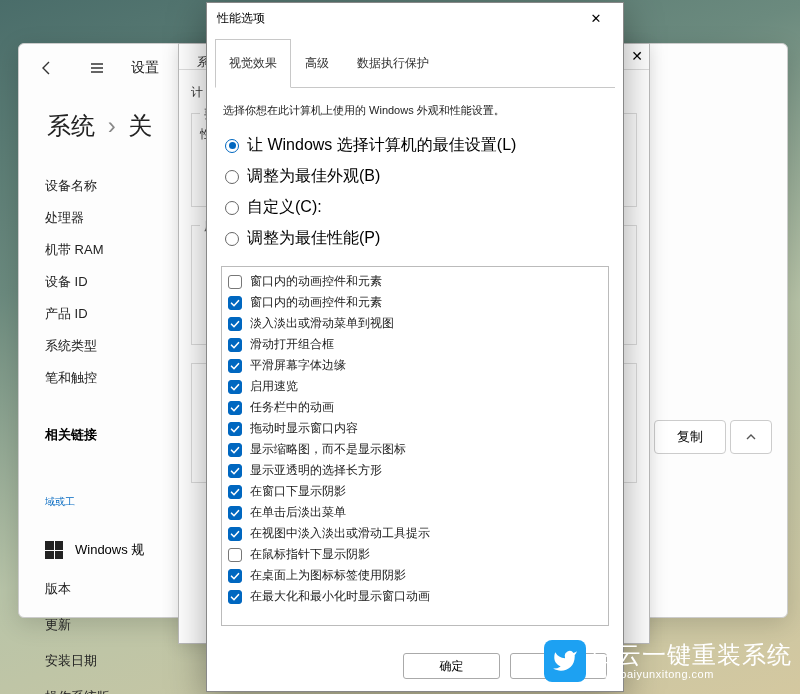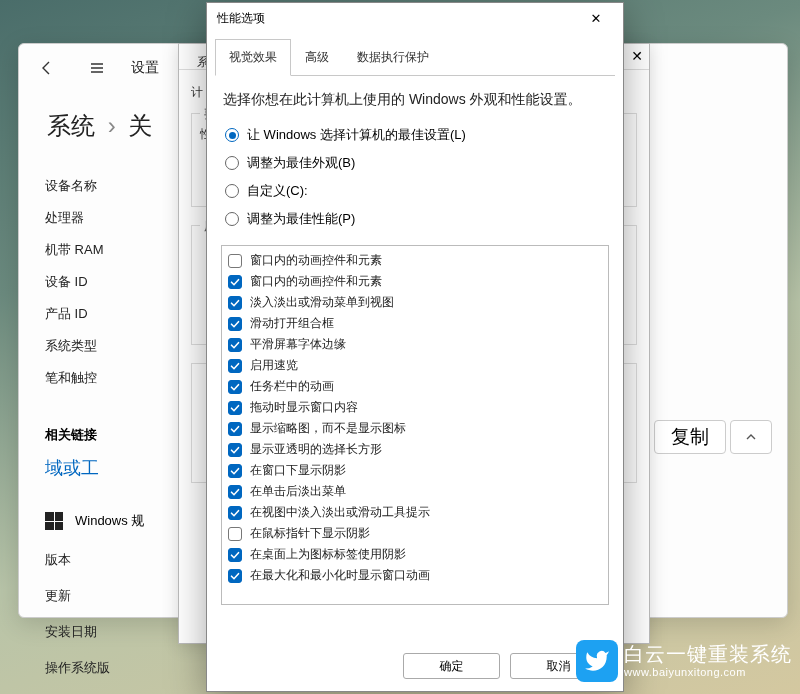--- a/index.html
+++ b/index.html
@@ -8,69 +8,69 @@
 
 .settings-win { position:absolute; left:18px; top:43px; width:770px; height:575px; background:#fdfdfd; border:1px solid #ccc; border-radius:6px; box-shadow:0 6px 24px rgba(0,0,0,.15); }
 .settings-header { display:flex; align-items:center; height:48px; padding:0 12px; gap:18px; }
 .icon-btn { width:32px; height:32px; display:flex; align-items:center; justify-content:center; font-size:16px; color:#333; }
 .settings-title { font-size:14px; color:#222; }
 .crumb { font-size:24px; color:#222; padding:18px 0 14px 2px; }
 .crumb .sep { color:#888; padding:0 6px; }
 .spec-list { margin-top:14px;}
 .spec-item { font-size:13px; color:#222; padding:7px 0; }
 .rel-head { font-size:13px; font-weight:600; margin-top:24px; padding:8px 0; }
-.rel-link { color:#0067c0; font-size:18px; display:inline-block; padding:4px 0;}
+.rel-link { color:#0067c0; font-size:10px; display:inline-block; padding:4px 0;margin-top:39px;}
 .win-spec { margin-top:28px; display:flex; align-items:center; gap:12px; font-size:13px;}
 .win-logo { width:18px; height:18px; display:grid; grid-template:1fr 1fr/1fr 1fr; gap:1px;}
 .win-logo span{background:#222;}
 .spec2-item { font-size:13px; color:#222; padding:7px 0; margin-top:4px;}
 
 
 .mid-win { position:absolute; left:178px; top:43px; width:472px; height:601px; background:#fff; border:1px solid #bbb; box-shadow:0 4px 16px rgba(0,0,0,.12);}
 .mid-tabs { height:26px; border-bottom:1px solid #ddd; padding:6px 8px 0 8px; font-size:12px;}
 .mid-tab { display:inline-block; padding:4px 10px; color:#333;}
 .mid-body { padding:10px 12px; font-size:12px; color:#333;}
 .mid-section { border:1px solid #ddd; height:94px; margin-top:8px; padding:8px; position:relative;}
 .mid-label { position:absolute; top:-8px; left:8px; background:#fff; padding:0 4px; font-size:12px;}
 .mid-close { position:absolute; right:6px; top:4px; font-size:14px; font-family:sans-serif;}
 .mid-row { padding:4px 0;}
 .mid-minmax { position:absolute; top:4px; right:30px; display:flex; gap:18px; font-size:12px;}
 
 
 .copy-peek { position:absolute; right:28px; top:420px; display:flex; gap:4px;}
-.copy-btn { width:72px; height:34px; border:1px solid #ccc; border-radius:4px; background:#fff; display:flex;align-items:center;justify-content:center; font-size:19px;}
+.copy-btn { width:72px; height:34px; border:1px solid #ccc; border-radius:4px; background:#fff; display:flex;align-items:center;justify-content:center; font-size:13px;}
 .exp-btn { width:42px; height:34px; border:1px solid #ccc; border-radius:4px; background:#fff; display:flex;align-items:center;justify-content:center;}
 
 
 .perf-dialog { position:absolute; left:206px; top:2px; width:418px; height:690px; background:#fff; border:1px solid #888; box-shadow:0 10px 36px rgba(0,0,0,.35);}
 .perf-title { height:30px; display:flex; align-items:center; padding:0 10px; font-size:12px; justify-content:space-between;}
 .perf-close { width:34px; height:22px; display:flex; align-items:center; justify-content:center; font-size:13px; font-family:sans-serif;}
 .perf-tabs { display:flex; padding:6px 8px 0 8px; font-size:12px; }
-.perf-tab { padding:9px 13px; color:#333; border:1px solid transparent; cursor:default; }
+.perf-tab { padding:15px 13px; color:#333; border:1px solid transparent; cursor:default; }
 .perf-tab.active { border:1px solid #c8c8c8; border-bottom-color:#fff; background:#fff; position:relative; z-index:2;}
 .perf-tabline { height:1px; background:#c8c8c8; margin:0 8px; position:relative; top:-1px; z-index:1;}
-.perf-desc { font-size:14px; color:#222; padding:14px 33px 12px 16px;}
+.perf-desc { font-size:11px; color:#222; padding:14px 33px 12px 16px;}
 .radio-group { padding:0 18px 6px 18px;}
-.radio-row { display:flex; align-items:center; gap:8px; padding:5px 0; font-size:13px;}
+.radio-row { display:flex; align-items:center; gap:8px; padding:5px 0; font-size:16px;}
 .radio { width:14px; height:14px; border:1px solid #666; border-radius:50%; display:flex;align-items:center;justify-content:center; flex:none;}
 .radio.checked::after { content:""; width:7px; height:7px; border-radius:50%; background:#0067c0;}
 .radio.checked { border-color:#0067c0;}
 .check-frame { margin:6px 14px 0 14px; border:1px solid #bbb; height:360px; overflow:auto; padding:4px 6px;}
 .check-row { display:flex; align-items:center; gap:8px; padding:2px 0; font-size:12px; color:#222;}
 .cbox { width:14px; height:14px; border:1px solid #777; border-radius:3px; display:flex;align-items:center;justify-content:center; background:#fff; flex:none;}
 .cbox.on { background:#0067c0; border-color:#0067c0;}
 .cbox.on svg { display:block;}
 .cbox svg { display:none; width:10px; height:10px;}
 .perf-buttons { position:absolute; bottom:12px; right:16px; display:flex; gap:10px;}
 .dlg-btn { width:97px; height:26px; border:1px solid #aaa; border-radius:3px; background:#fff; font-size:12px; display:flex;align-items:center;justify-content:center;}
 
 
 .wm { position:absolute; right:8px; bottom:12px; display:flex; align-items:center; gap:6px;}
 .wm-badge { width:42px; height:42px; background:#1da1f2; border-radius:8px; display:flex;align-items:center;justify-content:center;}
-.wm-text1 { color:#fff; font-size:20px; font-weight:500; letter-spacing:1px;text-align:center;}
+.wm-text1 { color:#fff; font-size:24px; font-weight:500; letter-spacing:1px;text-align:center;}
 .wm-text2 { color:#fff; font-size:11px; letter-spacing:.5px;}
 .wm-col{display:flex;flex-direction:column;line-height:1.15;}
 </style>
 </head>
 <body>
 
 <div class="settings-win">
   <div class="settings-header">
     <div class="icon-btn">
         <svg width="16" height="16" viewBox="0 0 16 16">

